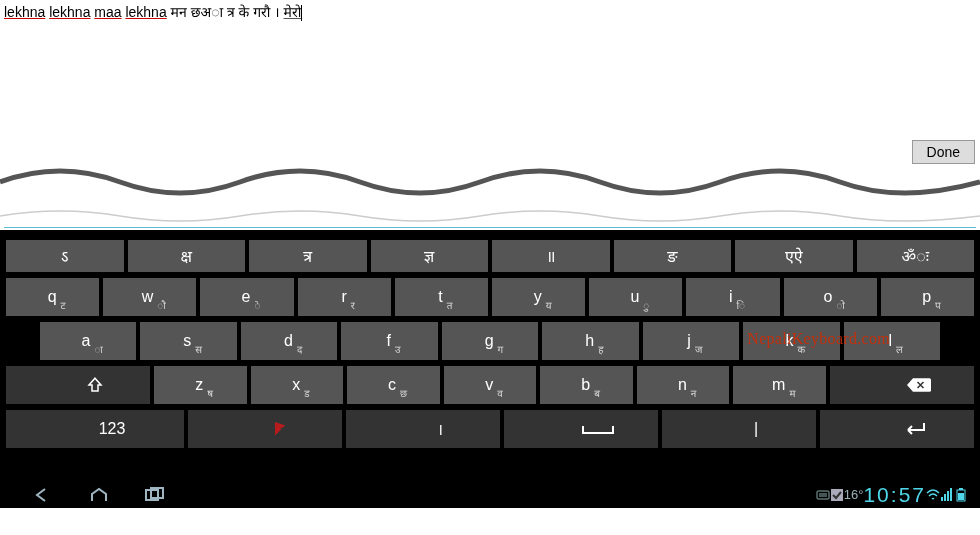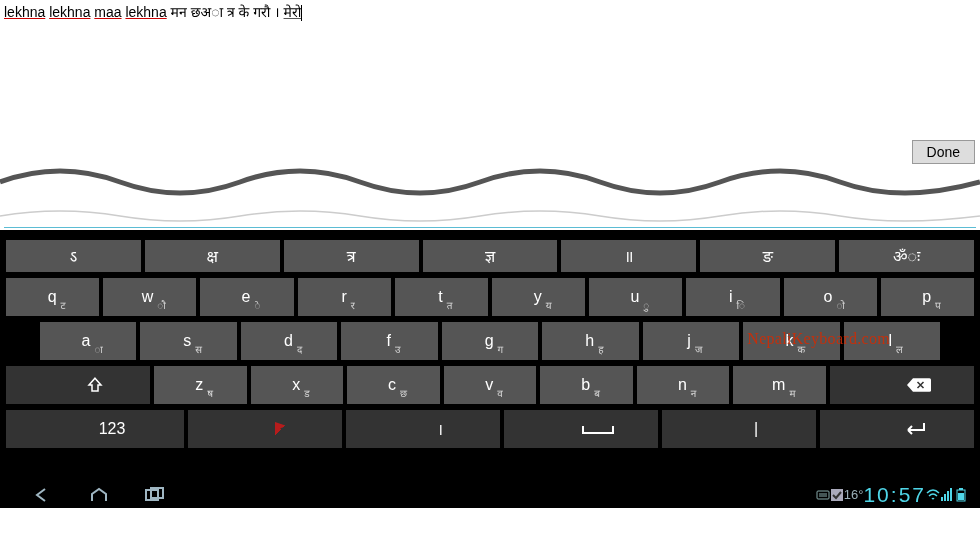--- a/index.html
+++ b/index.html
@@ -161,20 +161,21 @@
 
 <div class="keyboard">
 
   <div class="suggest-row" id="sugg">
       <div class="suggest-key">ऽ</div>
       <div class="suggest-key">क्ष</div>
       <div class="suggest-key">त्र</div>
       <div class="suggest-key">ज्ञ</div>
       <div class="suggest-key">॥</div>
       <div class="suggest-key">ङ</div>
+      <div class="suggest-key">एऐ</div>
       <div class="suggest-key">ॐः</div>
     </div>
 
   <div class="krow letters" id="r1">
       <div class="key letter">
         <span class="main">q</span>
         <span class="sub">ट</span>
       </div>
       <div class="key letter">
         <span class="main">w</span>

